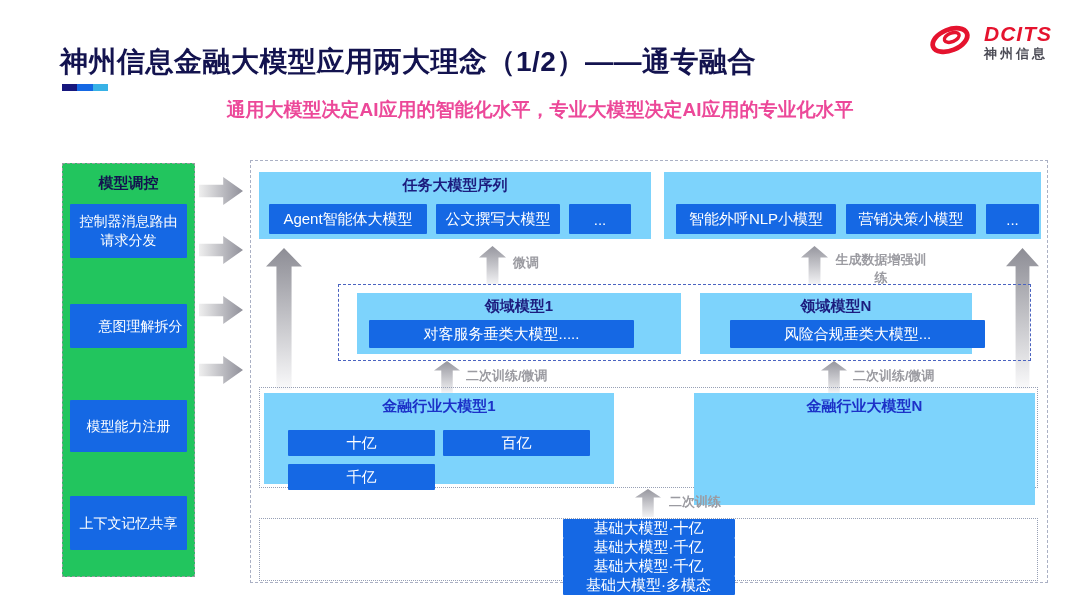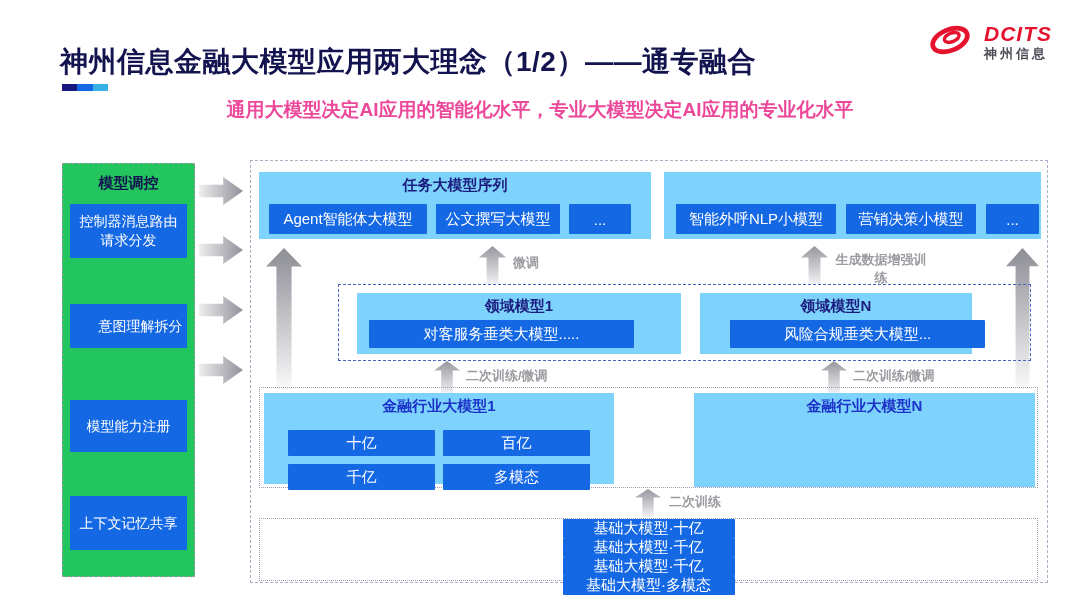--- a/index.html
+++ b/index.html
@@ -130,21 +130,21 @@
   .ua-sec2{ left:570px; top:200px; width:26px; height:32px; }
   .lb-sec1{ left:215px; top:206px; }
   .lb-sec2{ left:602px; top:206px; }
 
   
   .industry-box{
     position:absolute; left:8px; top:226px; width:779px; height:101px;
     border:1px dotted #97a0b5;
   }
   .panel-i1{ left:4px;   top:5px; width:350px; height:91px; }
-  .panel-in{ left:434px; top:5px; width:341px; height:94px; }
+  .panel-in{ left:434px; top:5px; width:341px; height:112px; }
   .igrid{
     position:absolute; left:0; top:25px; width:100%;
     display:grid; grid-template-columns:1fr 1fr; column-gap:26px; row-gap:8px;
     padding:12px 24px;
     gap:8px;
   }
   .igrid .btn{ height:26px; font-size:15px; }
 
   
   .ua-base{ left:384px; top:328px; width:26px; height:28px; }
@@ -240,21 +240,20 @@
     <div class="up-arrow ua-sec2"></div>
     <div class="glabel lb-sec2">二次训练/微调</div>
 
     <div class="industry-box">
       <div class="panel panel-i1">
         <div class="ptitle bright">金融行业大模型1</div>
         <div class="igrid">
           <div class="btn">十亿</div>
           <div class="btn">百亿</div>
           <div class="btn">千亿</div>
-          <div class="btn">多模态</div>
         </div>
       </div>
       <div class="panel panel-in">
         <div class="ptitle bright">金融行业大模型N</div>
       </div>
     </div>
 
     <div class="up-arrow ua-base"></div>
     <div class="glabel lb-base">二次训练</div>
 

